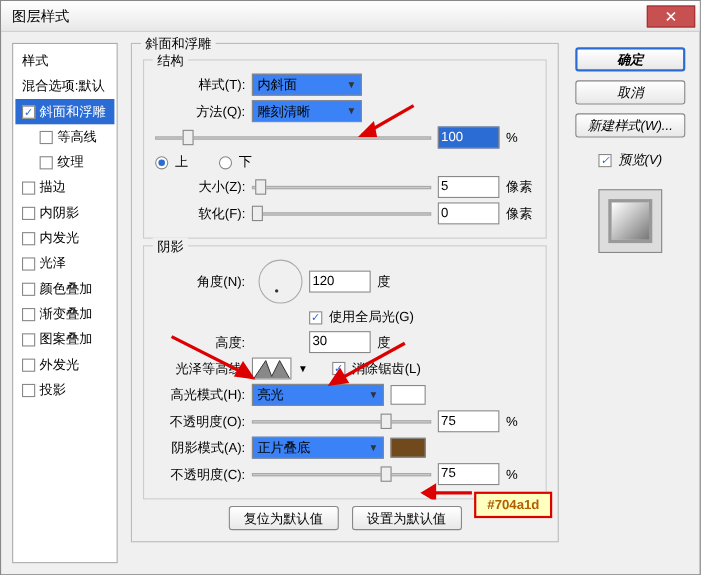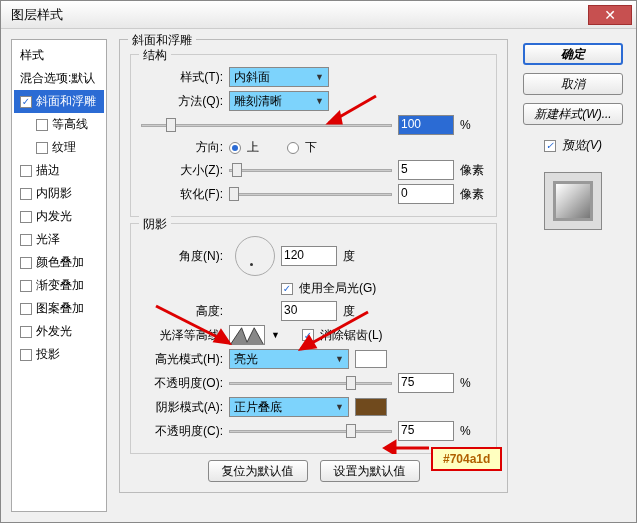--- a/index.html
+++ b/index.html
@@ -16,21 +16,21 @@
 .sidebar-item.selected { background: #2b6bd4; color: #fff; }
 .cb { width: 12px; height: 12px; border: 1px solid #888; background: #fff; display: inline-flex; align-items: center; justify-content: center; font-size: 10px; color: #2b6bd4; flex-shrink: 0; }
 .cb.checked::before { content: "✓"; }
 .main { flex: 1; display: flex; flex-direction: column; gap: 8px; }
 .group { border: 1px solid #bbb; padding: 8px 10px 10px; position: relative; }
 .group-title { position: absolute; top: -8px; left: 8px; background: #f0f0f0; padding: 0 4px; font-size: 12px; }
 .subgroup { border: 1px solid #ccc; padding: 8px 10px; position: relative; margin-top: 6px; }
 .subgroup-title { position: absolute; top: -8px; left: 8px; background: #f0f0f0; padding: 0 4px; }
 .row { display: flex; align-items: center; margin: 4px 0; gap: 6px; }
 .lbl { width: 82px; text-align: right; }
-.select { border: 1px solid #888; background: #7dd3fc; height: 20px; padding: 1px 4px; display: flex; align-items: center; justify-content: space-between; min-width: 80px; }
+.select { border: 1px solid #888; background: #3b82f6; height: 20px; padding: 1px 4px; display: flex; align-items: center; justify-content: space-between; min-width: 80px; }
 .select .tri { font-size: 9px; color: #333; }
 .slider { flex: 1; height: 18px; position: relative; display: flex; align-items: center; }
 .slider-track { height: 3px; background: #ccc; border: 1px solid #aaa; width: 100%; }
 .slider-thumb { position: absolute; width: 10px; height: 14px; background: #eee; border: 1px solid #888; top: 2px; }
 .numfield { width: 56px; height: 20px; border: 1px solid #888; background: #fff; padding: 1px 2px; text-align: left; }
 .numfield.hl { background: #2b6bd4; color: #fff; }
 .unit { width: 26px; }
 .radio { width: 12px; height: 12px; border-radius: 50%; border: 1px solid #888; background: #fff; display: inline-flex; align-items: center; justify-content: center; }
 .radio.checked::before { content: ""; width: 6px; height: 6px; border-radius: 50%; background: #2b6bd4; }
 .angle-ctrl { width: 40px; height: 40px; border: 1px solid #aaa; border-radius: 50%; position: relative; margin-left: 6px; }
@@ -137,21 +137,20 @@
           </div>
           <div class="row">
             <div class="slider">
                 <div class="slider-track"></div>
                 <div class="slider-thumb" style="left:10%"></div>
               </div>
             <div class="numfield hl">100</div>
             <span class="unit">%</span>
           </div>
           <div class="row">
-            <span class="lbl">方向:</span>
             <span class="radio checked"></span>
             <span>上</span>
             <span style="width:16px"></span>
             <span class="radio"></span>
             <span>下</span>
           </div>
           <div class="row">
             <span class="lbl">大小(Z):</span>
             <div class="slider">
                 <div class="slider-track"></div>

